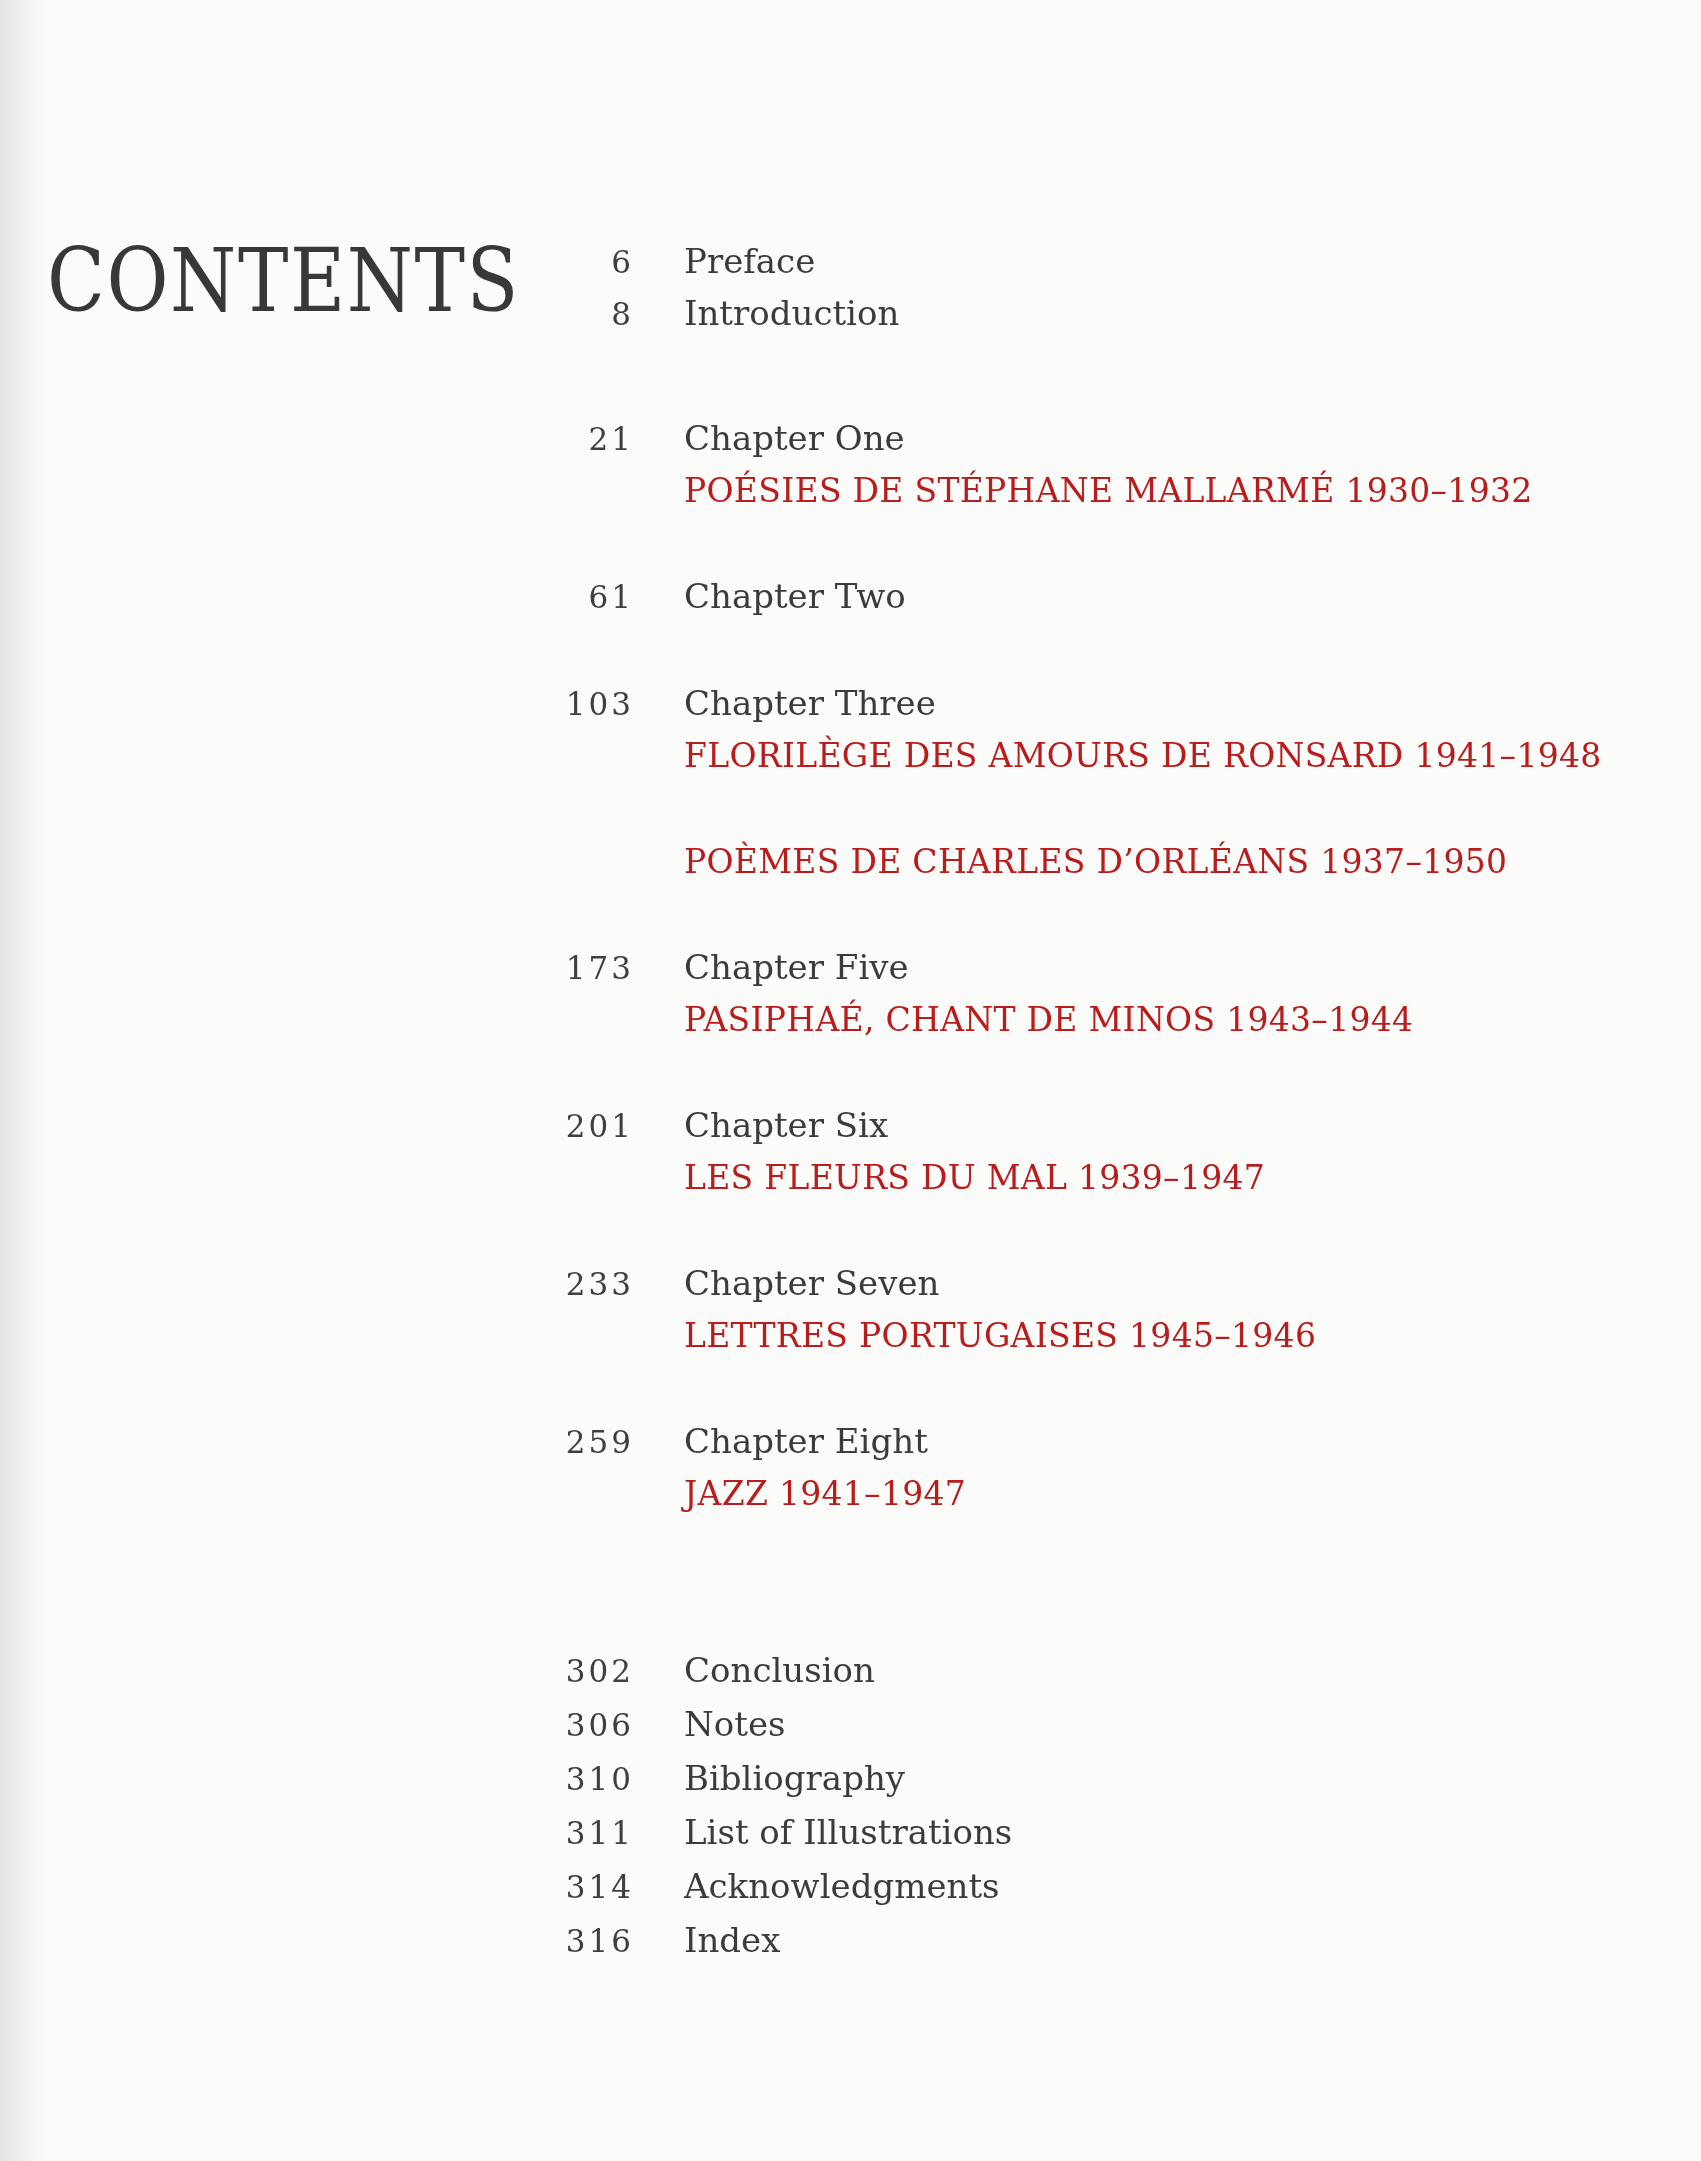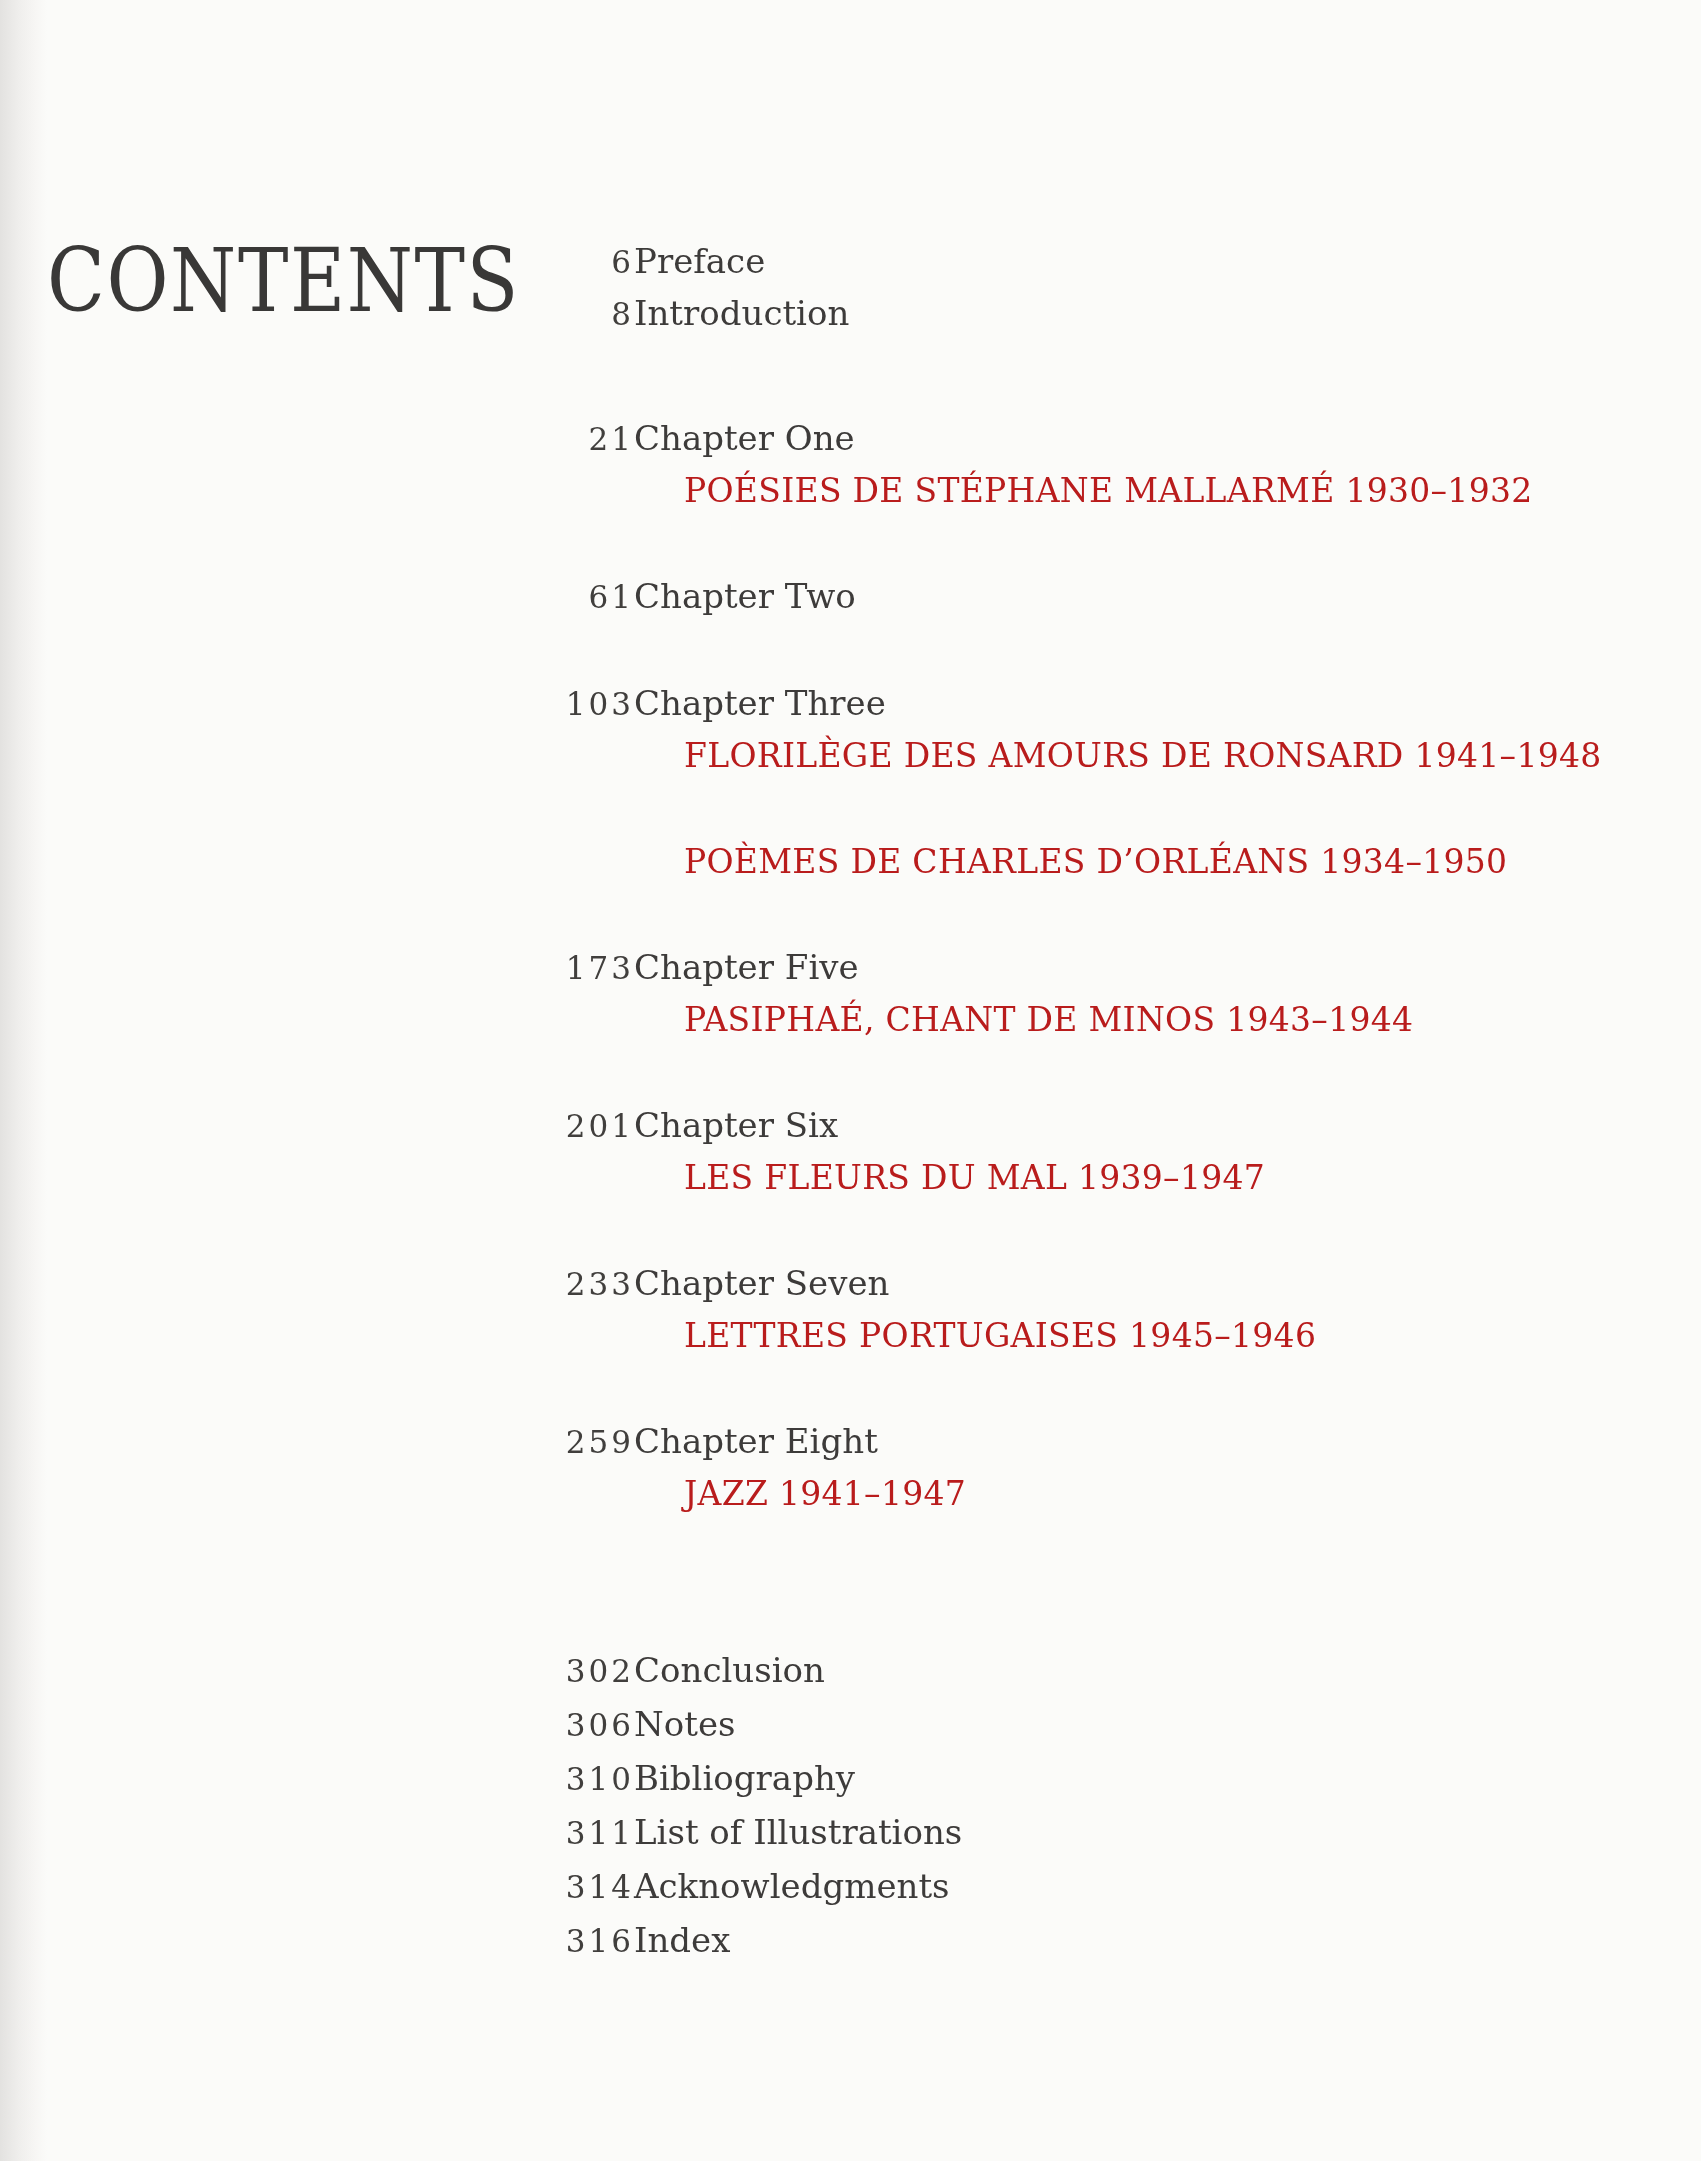--- a/index.html
+++ b/index.html
@@ -57,20 +57,21 @@
 
   .num {
     flex: 0 0 73px;
     width: 73px;
     text-align: right;
     font-size: 31px;
     letter-spacing: 3px;
     color: #413f3d;
   }
   .entry-label {
+    margin-left: 50px;
     font-size: 34px;
     color: #3d3b3a;
   }
   .chapter-title {
     margin-left: 50px;
     font-size: 33px;
     letter-spacing: 0.3px;
     color: #b91c1c;
   }
 </style>
@@ -121,21 +122,21 @@
       </div>
       <div class="row">
         <span class="num"></span>
         <span class="chapter-title">FLORILÈGE DES AMOURS DE RONSARD 1941–1948</span>
       </div>
     </div>
 
     <div class="chapter-block">
       <div class="row">
         <span class="num"></span>
-        <span class="chapter-title">POÈMES DE CHARLES D’ORLÉANS 1934–1950</span>
+        <span class="chapter-title">POÈMES DE CHARLES D’ORLÉANS 1937–1950</span>
       </div>
     </div>
 
     <div class="chapter-block">
       <div class="row">
         <span class="num">173</span>
         <span class="entry-label">Chapter Five</span>
       </div>
       <div class="row">
         <span class="num"></span>

